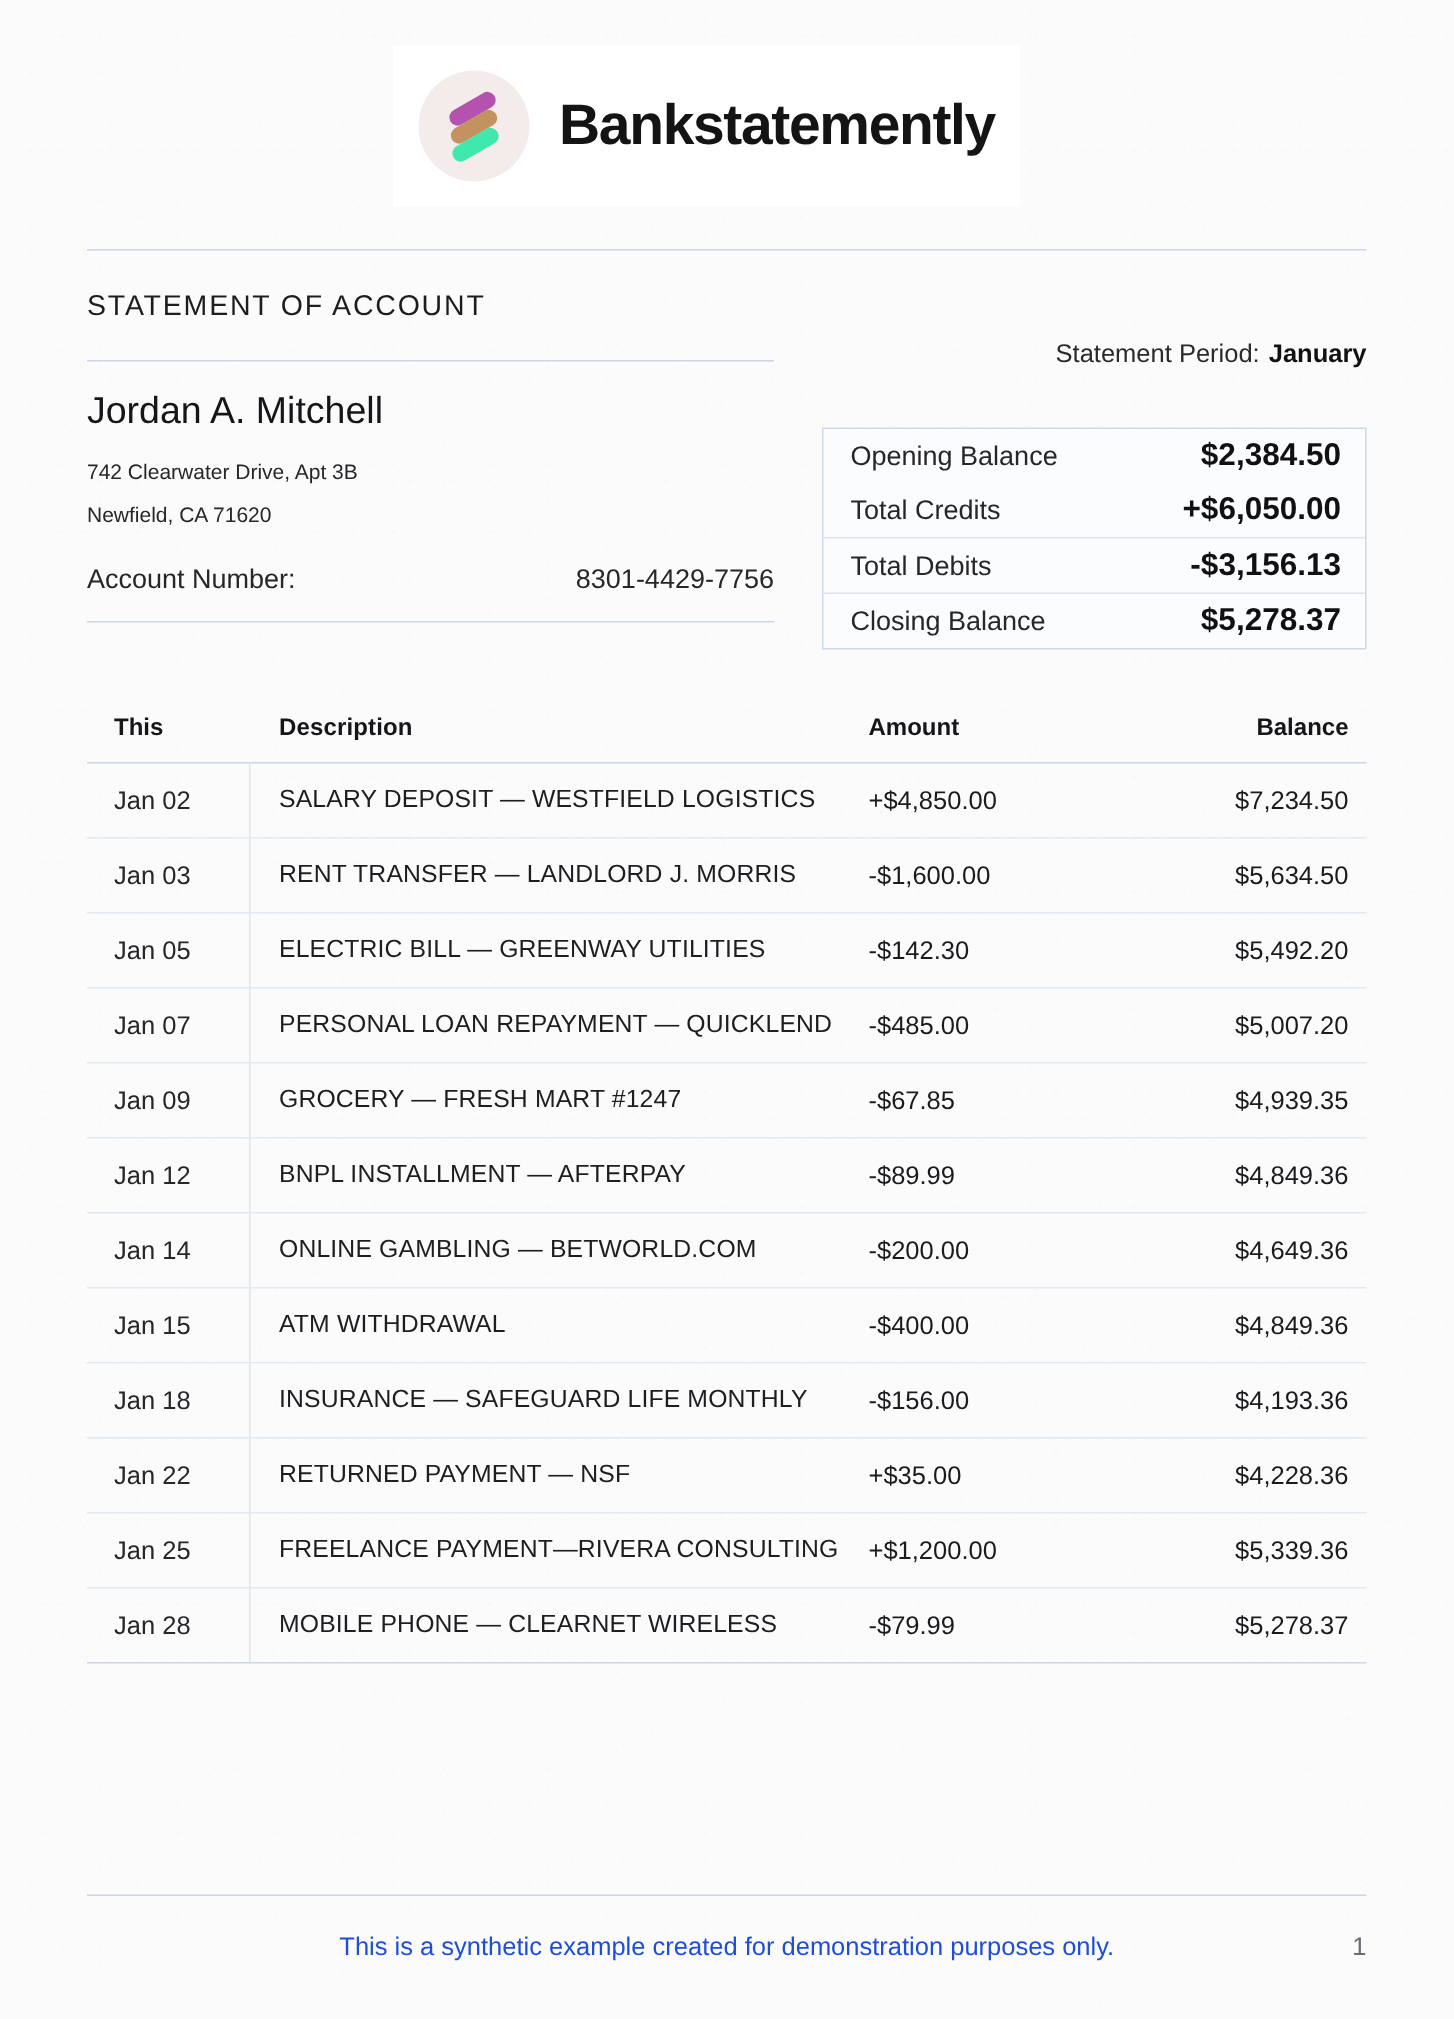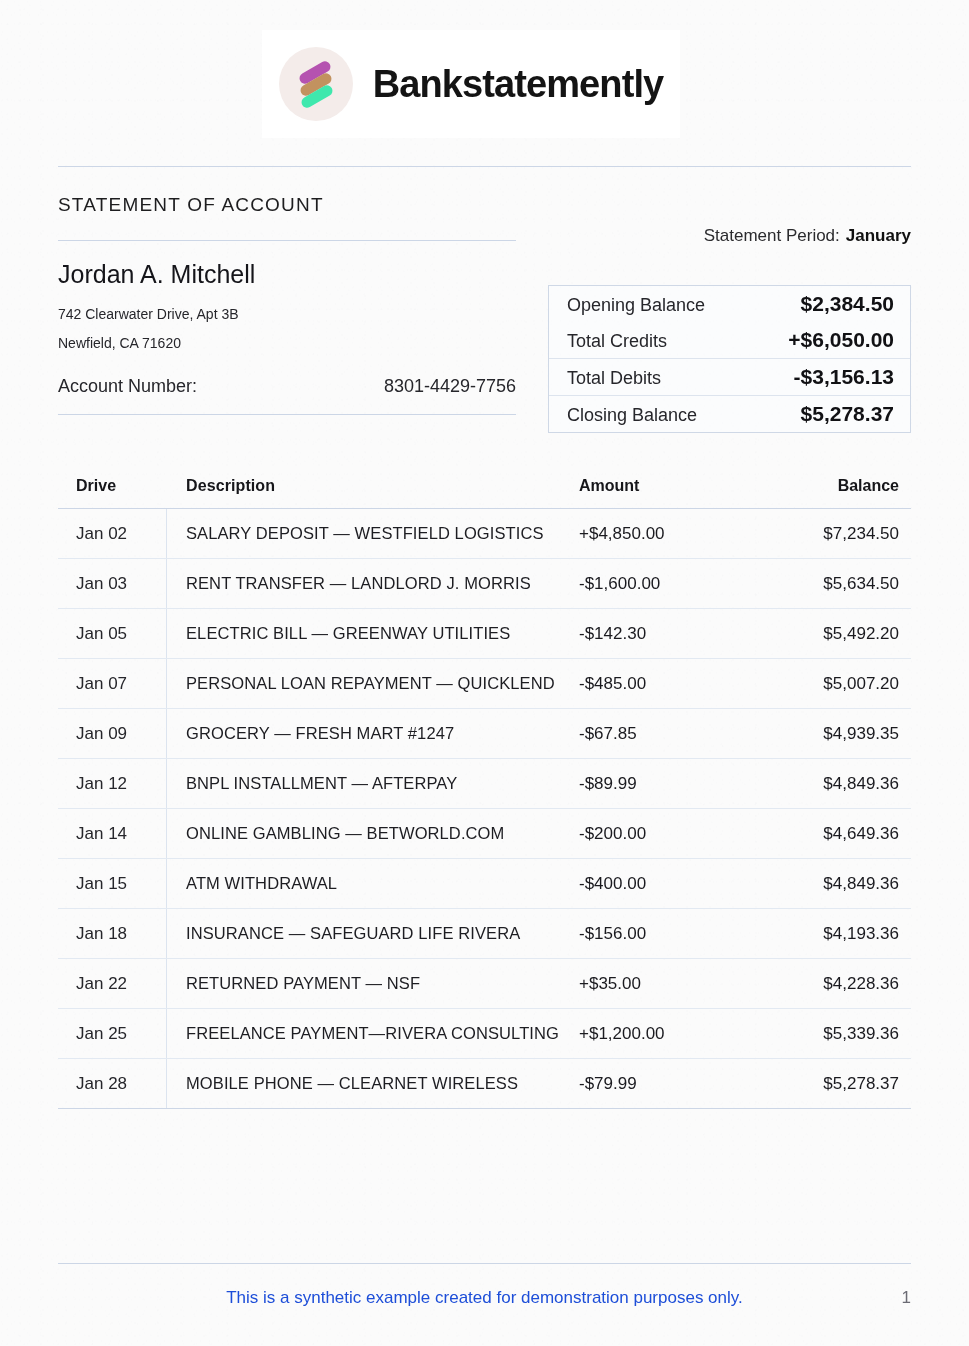--- a/index.html
+++ b/index.html
@@ -322,21 +322,21 @@
       <span class="summary-value">-$3,156.13</span>
     </div>
     <div class="summary-row sep-top">
       <span class="summary-label">Closing Balance</span>
       <span class="summary-value">$5,278.37</span>
     </div>
   </div>
 
   <div class="txn">
     <div class="txn-head">
-      <div class="col-date">Drive</div>
+      <div class="col-date">This</div>
       <div class="col-desc">Description</div>
       <div class="col-amount">Amount</div>
       <div class="col-balance">Balance</div>
     </div>
     <div class="txn-body">
       <div class="txn-row">
         <div class="col-date">Jan 02</div>
         <div class="col-desc">SALARY DEPOSIT — WESTFIELD LOGISTICS</div>
         <div class="col-amount">+$4,850.00</div>
         <div class="col-balance">$7,234.50</div>
@@ -378,21 +378,21 @@
         <div class="col-balance">$4,649.36</div>
       </div>
       <div class="txn-row">
         <div class="col-date">Jan 15</div>
         <div class="col-desc">ATM WITHDRAWAL</div>
         <div class="col-amount">-$400.00</div>
         <div class="col-balance">$4,849.36</div>
       </div>
       <div class="txn-row">
         <div class="col-date">Jan 18</div>
-        <div class="col-desc">INSURANCE — SAFEGUARD LIFE RIVERA</div>
+        <div class="col-desc">INSURANCE — SAFEGUARD LIFE MONTHLY</div>
         <div class="col-amount">-$156.00</div>
         <div class="col-balance">$4,193.36</div>
       </div>
       <div class="txn-row">
         <div class="col-date">Jan 22</div>
         <div class="col-desc">RETURNED PAYMENT — NSF</div>
         <div class="col-amount">+$35.00</div>
         <div class="col-balance">$4,228.36</div>
       </div>
       <div class="txn-row">

